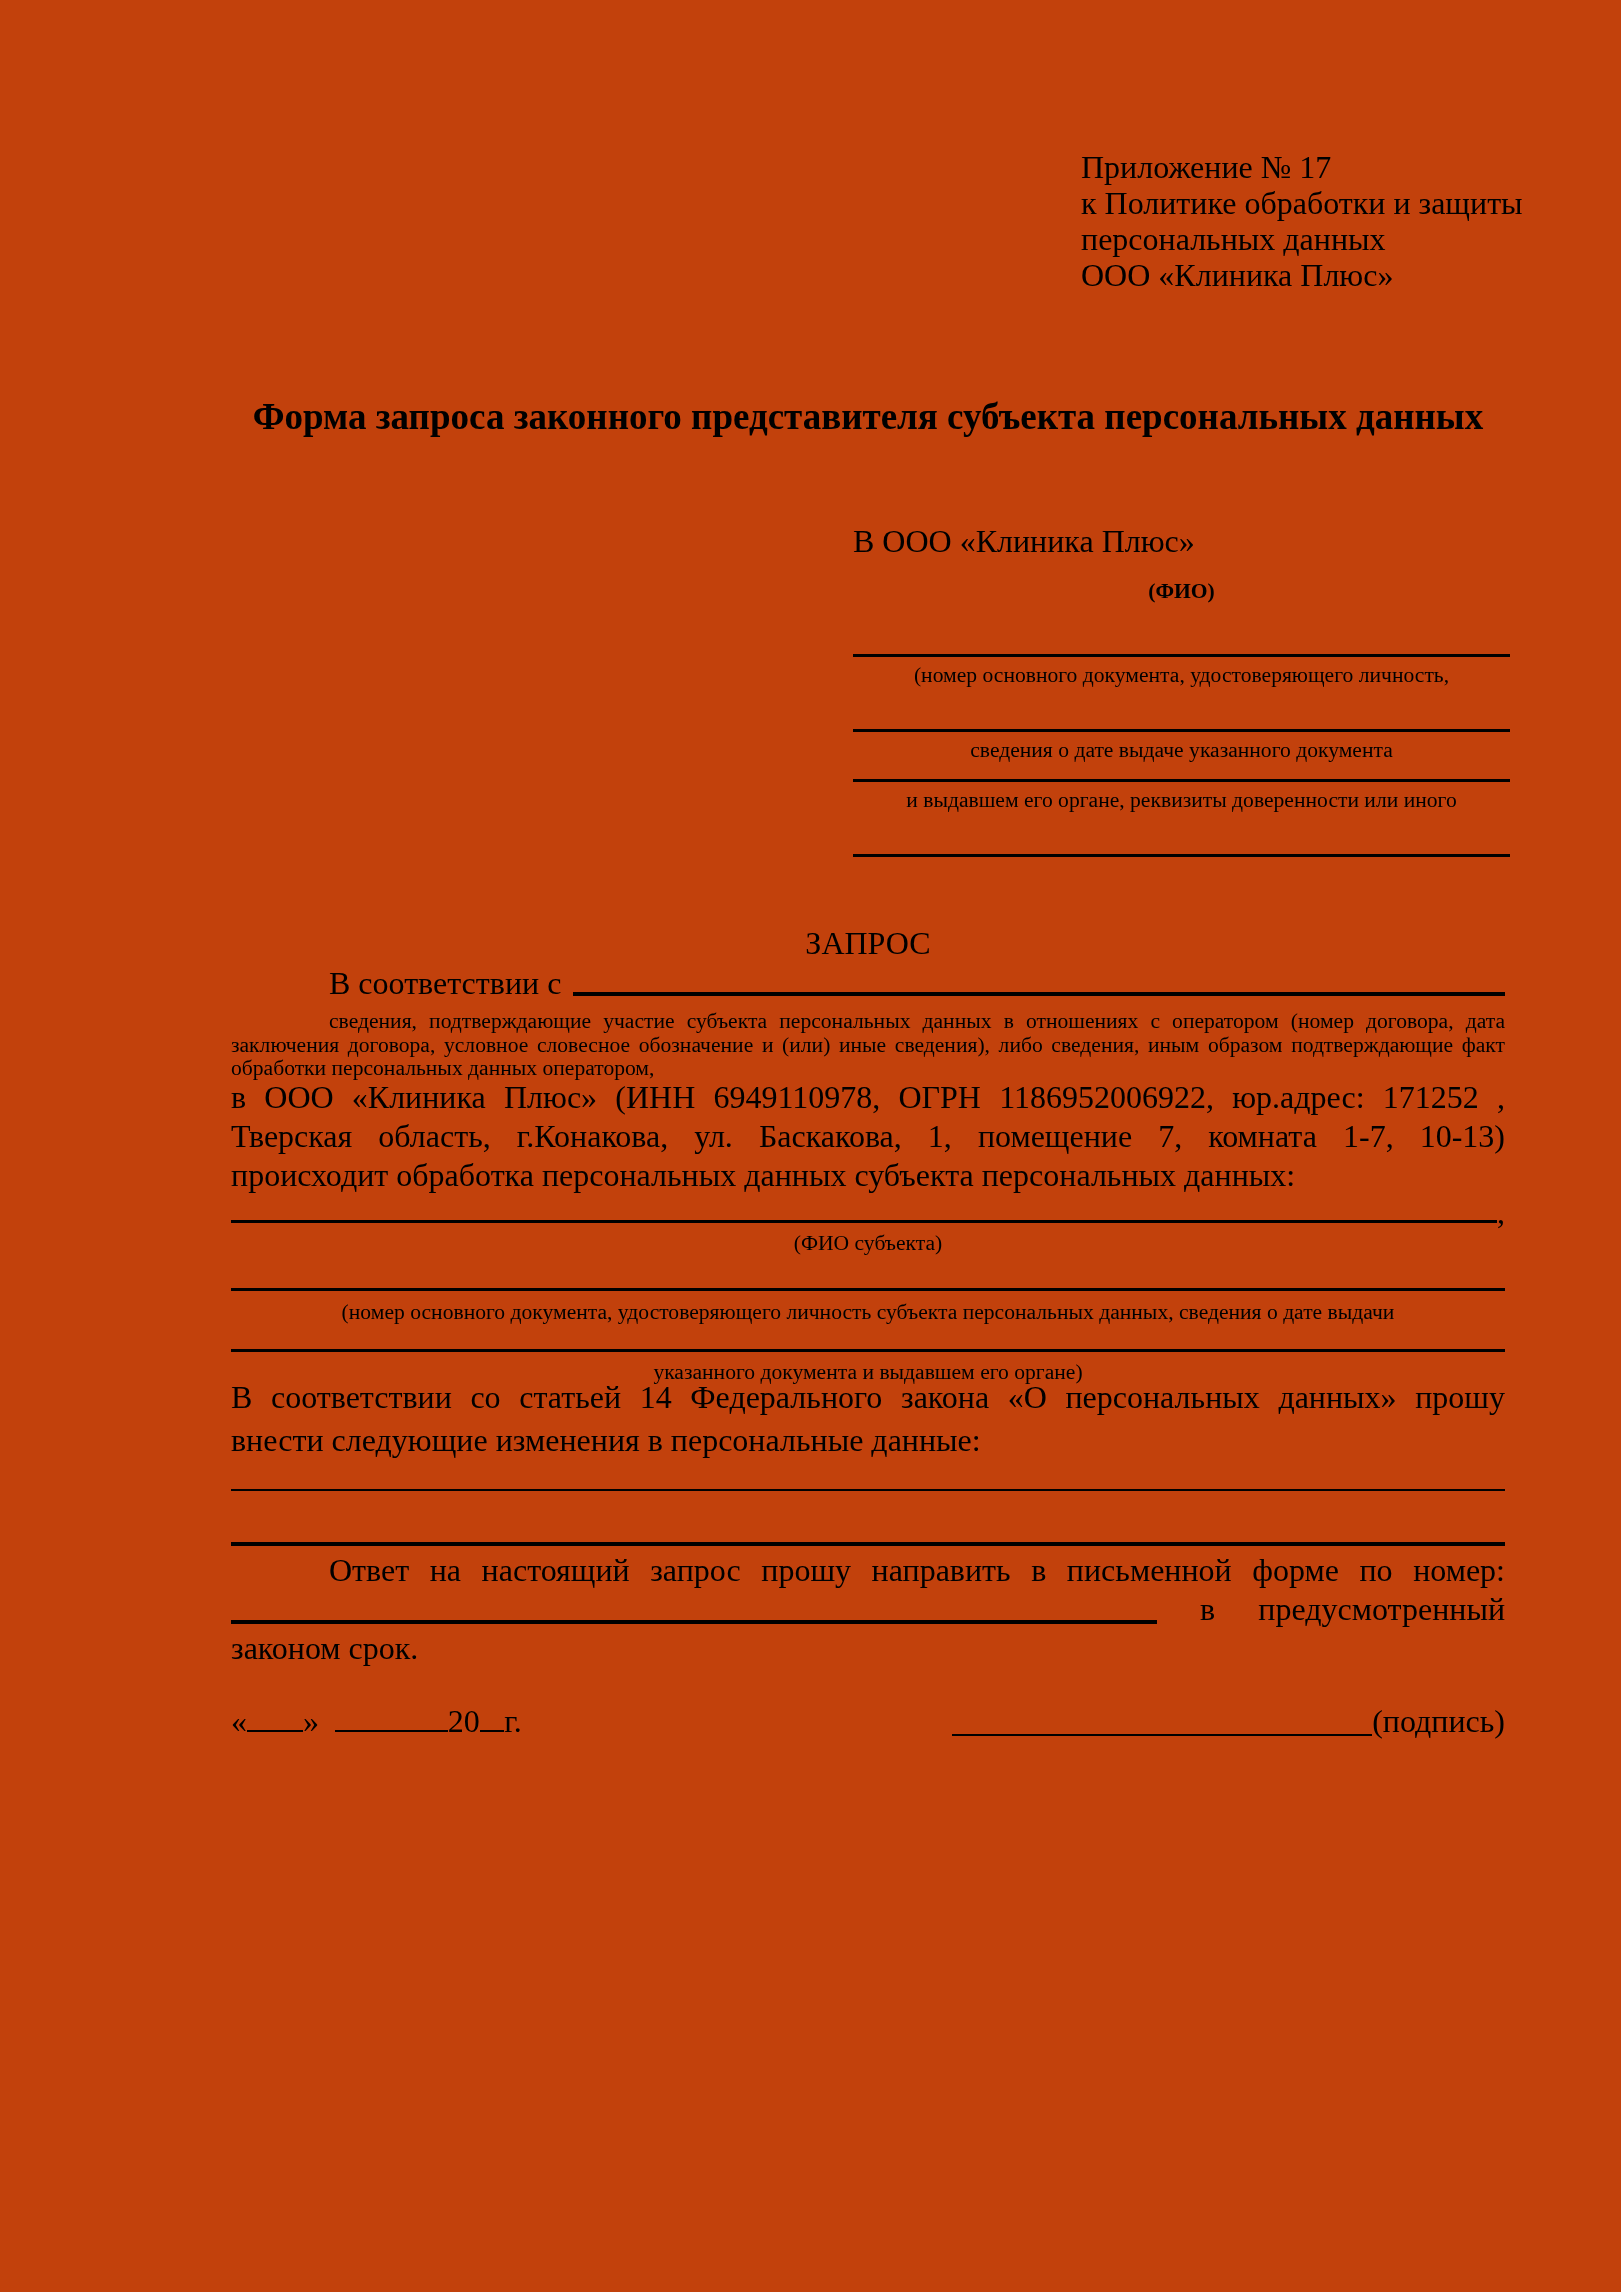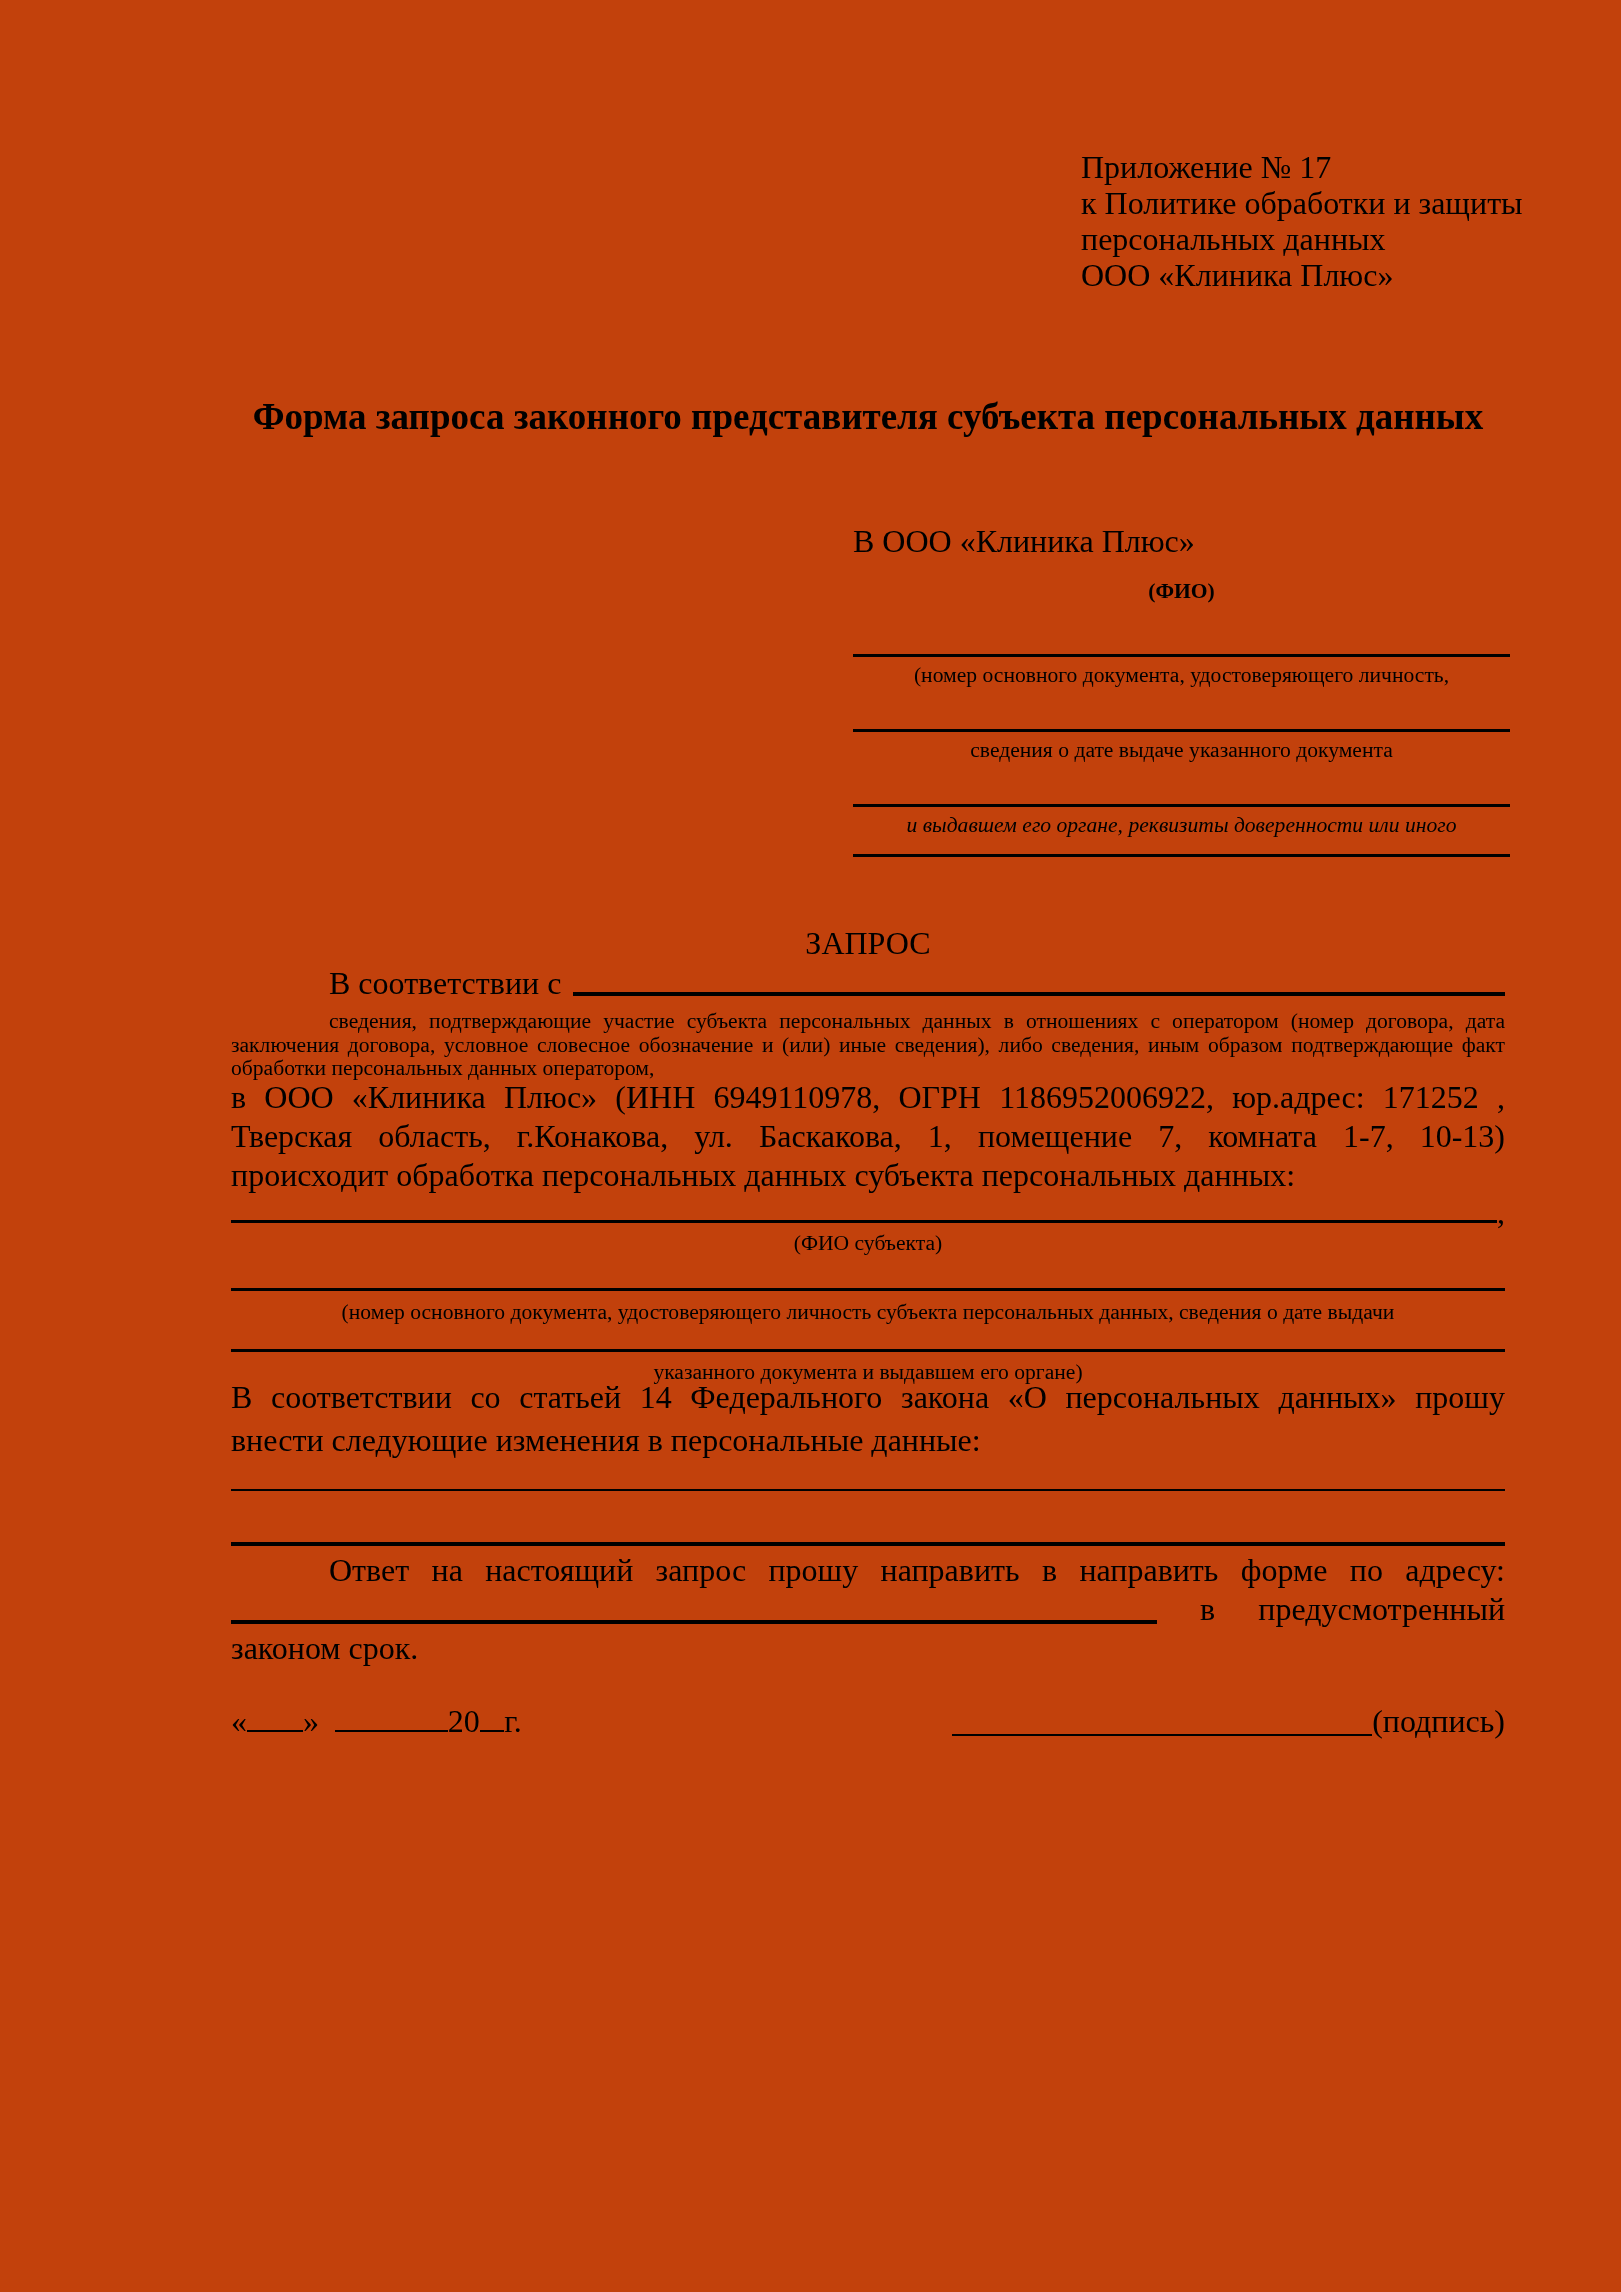--- a/index.html
+++ b/index.html
@@ -41,21 +41,21 @@
   
   .address-block{top:522px;left:853px;width:657px;height:392px;font-size:32px;}
   .addr-to{line-height:39px;}
   .from-row{display:flex;align-items:flex-end;margin-top:5.9px;height:37px;}
   .from-row .lbl{line-height:37px;margin-right:9.8px;}
   .fill{flex:1;border-bottom:3.9px solid #000;margin-bottom:4.9px;}
   .addr-fio-cap{margin-top:18px;font-weight:bold;}
   .afield{position:absolute;left:0;right:0;}
   .afield .rule{height:0;border-bottom:3.9px solid #000;}
   .afield .cap{margin-top:5.9px;}
-  .af1{top:132px;} .af2{top:207px;} .af3{top:282px;font-style:italic;} .af4{top:332px;}
+  .af1{top:132px;} .af2{top:207px;} .af3{top:257px;} .af4{top:332px;}
 
   
   .zapros{top:925px;left:231px;width:1274px;text-align:center;font-size:32px;}
 
   
   .accordance{top:966px;left:231px;width:1274px;display:flex;align-items:flex-end;height:35px;font-size:32px;}
   .accordance .lbl{line-height:35px;margin-right:11.8px;padding-left:98px;}
   .accordance .fill{border-bottom:4.9px solid #000;margin-bottom:4.9px;}
 
   .note{top:1010px;left:231px;width:1274px;}
@@ -159,21 +159,21 @@
 
   <div class="abs law-par">
     <span class="jline">В соответствии со статьей 14 Федерального закона «О персональных данных» прошу</span>
     <span class="jline jline--left">внести следующие изменения в персональные данные:</span>
   </div>
 
   <div class="abs rule-a"></div>
   <div class="abs rule-b"></div>
 
   <div class="abs answer-par">
-    <span class="jline jline--indent">Ответ на настоящий запрос прошу направить в направить форме по адресу:</span>
+    <span class="jline jline--indent">Ответ на настоящий запрос прошу направить в письменной форме по номер:</span>
     <div class="answer-line2">
       <span class="rseg"></span>
       <span class="w">в</span>
       <span class="w">предусмотренный</span>
     </div>
     <span class="jline jline--left">законом срок.</span>
   </div>
 
   <div class="abs date-row">
     <span class="date-group">

